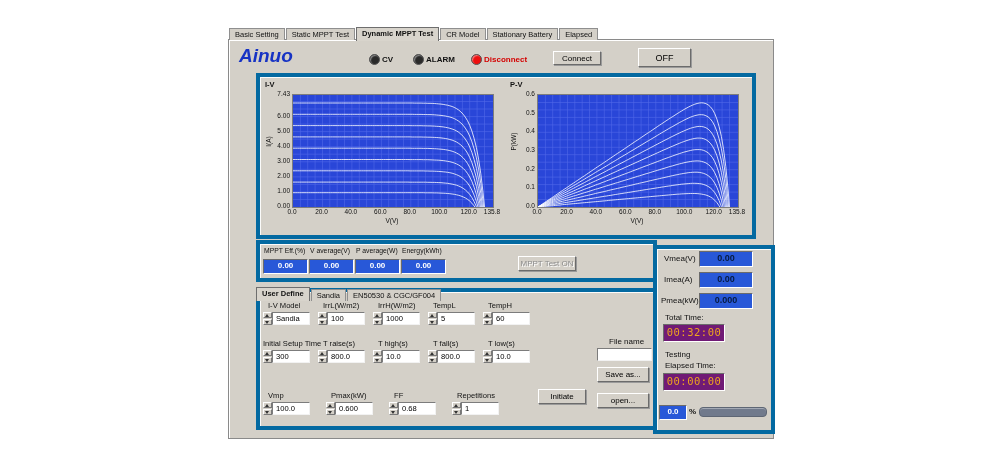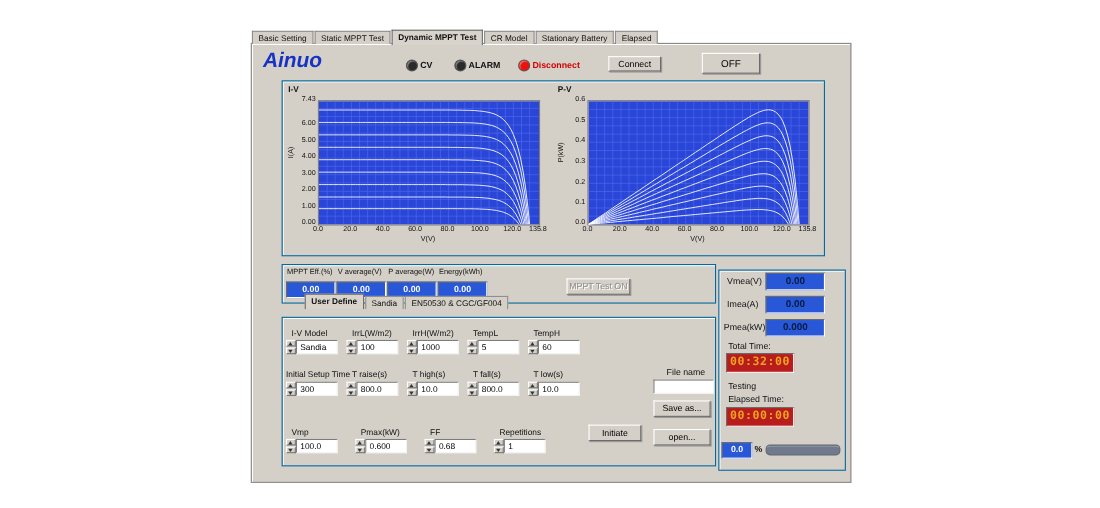--- a/index.html
+++ b/index.html
@@ -16,21 +16,21 @@
          border:1px solid #8a8a8a;box-shadow:inset 1px 1px 0 #ffffff;}
   .brand{position:absolute;left:10px;top:5px;font-size:19px;font-weight:bold;font-style:italic;
          color:#1733c4;letter-spacing:0px;}
   .led{position:absolute;width:9px;height:9px;border-radius:50%;border:1px solid #555;
        box-shadow:inset 1px 1px 1px rgba(255,255,255,.45);}
   .ledlabel{position:absolute;font-size:8px;font-weight:bold;white-space:nowrap;}
   .btn{position:absolute;background:#d4d0c8;border:1px solid;border-color:#ffffff #6b6b6b #6b6b6b #ffffff;
        box-shadow:1px 1px 0 #9a9a9a;font-size:8px;font-family:"Liberation Sans",sans-serif;
        text-align:center;cursor:pointer;padding:0;}
   .btn.disabled{color:#8c8c8c;text-shadow:1px 1px 0 #fff;}
-  .panel{position:absolute;border:1px solid #0369a1;box-shadow:inset 1px 1px 0 rgba(255,255,255,.9);}
+  .panel{position:absolute;border:4px solid #0369a1;box-shadow:inset 1px 1px 0 rgba(255,255,255,.9);}
   
   .chart{position:absolute;top:3px;width:242px;height:150px;}
   .ctitle{position:absolute;left:3px;top:0;font-size:7.5px;font-weight:bold;}
   .cylabel{position:absolute;left:-10px;top:58px;width:32px;text-align:center;font-size:6.5px;
            transform:rotate(-90deg);}
   .cplot{position:absolute;left:30px;top:14px;width:200px;height:112px;border:1px solid #7d7d7d;display:block;}
   .cyticks{position:absolute;left:4px;top:0;width:24px;height:140px;}
   .ytick{position:absolute;left:0;width:24px;text-align:right;font-size:6.5px;}
   .cxticks{position:absolute;left:0;top:128px;width:242px;height:8px;}
   .xtick{position:absolute;width:30px;text-align:center;font-size:6.5px;}
@@ -51,22 +51,22 @@
   .spin{display:inline-block;width:9px;height:13px;}
   .spin span{display:block;width:9px;height:6px;background:#d4d0c8;border:1px solid;
              border-color:#fff #777 #777 #fff;box-sizing:border-box;position:relative;margin-bottom:1px;}
   .spin .up::after{content:"";position:absolute;left:1px;top:1px;border-left:2px solid transparent;
              border-right:2px solid transparent;border-bottom:3px solid #333;}
   .spin .dn::after{content:"";position:absolute;left:1px;top:1px;border-left:2px solid transparent;
              border-right:2px solid transparent;border-top:3px solid #333;}
   .tbox{width:38px;height:13px;box-sizing:border-box;border:1px solid;border-color:#7c7c7c #f2f2f2 #f2f2f2 #7c7c7c;
         background:#fff;font-size:7.6px;font-family:"Liberation Sans",sans-serif;padding:0 0 0 3px;}
   .lbl{position:absolute;font-size:8px;white-space:nowrap;}
-  .timerbox{position:absolute;background:#b91c1c;border:1px solid;border-color:#6b6b6b #ffffff #ffffff #6b6b6b;
-            color:#eda41e;font-family:"DejaVu Sans Mono",monospace;font-weight:bold;font-size:10.5px;
+  .timerbox{position:absolute;background:#701a75;border:1px solid;border-color:#6b6b6b #ffffff #ffffff #6b6b6b;
+            color:#eda41e;font-family:"DejaVu Sans Mono",monospace;font-weight:normal;font-size:10.5px;
             text-align:center;line-height:15px;letter-spacing:0.5px;}
   .pbar{position:absolute;background:#717a8c;border:1px solid #5e6674;border-radius:4px;
         box-shadow:inset 0 1px 0 rgba(255,255,255,.35);}
 </style>
 </head>
 <body>
 
 <div class="page">
   <div class="window">
 
@@ -254,21 +254,21 @@
         <div class="statlabel" style="left:50px;top:3px;">V average(V)</div>
         <div class="statlabel" style="left:96px;top:3px;">P average(W)</div>
         <div class="statlabel" style="left:142px;top:3px;">Energy(kWh)</div>
         <div class="bluebox" style="left:3px;top:15px;width:43px;height:13px;">0.00</div>
         <div class="bluebox" style="left:49px;top:15px;width:43px;height:13px;">0.00</div>
         <div class="bluebox" style="left:95px;top:15px;width:43px;height:13px;">0.00</div>
         <div class="bluebox" style="left:141px;top:15px;width:43px;height:13px;">0.00</div>
         <button class="btn disabled" style="left:258px;top:12px;width:58px;height:15px;">MPPT Test ON</button>
       </div>
 
-      <div class="mtabstrip" style="left:27px;top:228px;padding-left:21px;">
+      <div class="mtabstrip" style="left:27px;top:248px;">
         <div class="tab active">User Define</div>
         <div class="tab">Sandia</div>
         <div class="tab">EN50530 &amp; CGC/GF004</div>
       </div>
 
       <div class="panel" style="left:27px;top:248px;width:393px;height:134px;">
 
         <div class="frow" style="top:9px;">
           <div class="field">
             <div class="flabel">I-V Model</div>

